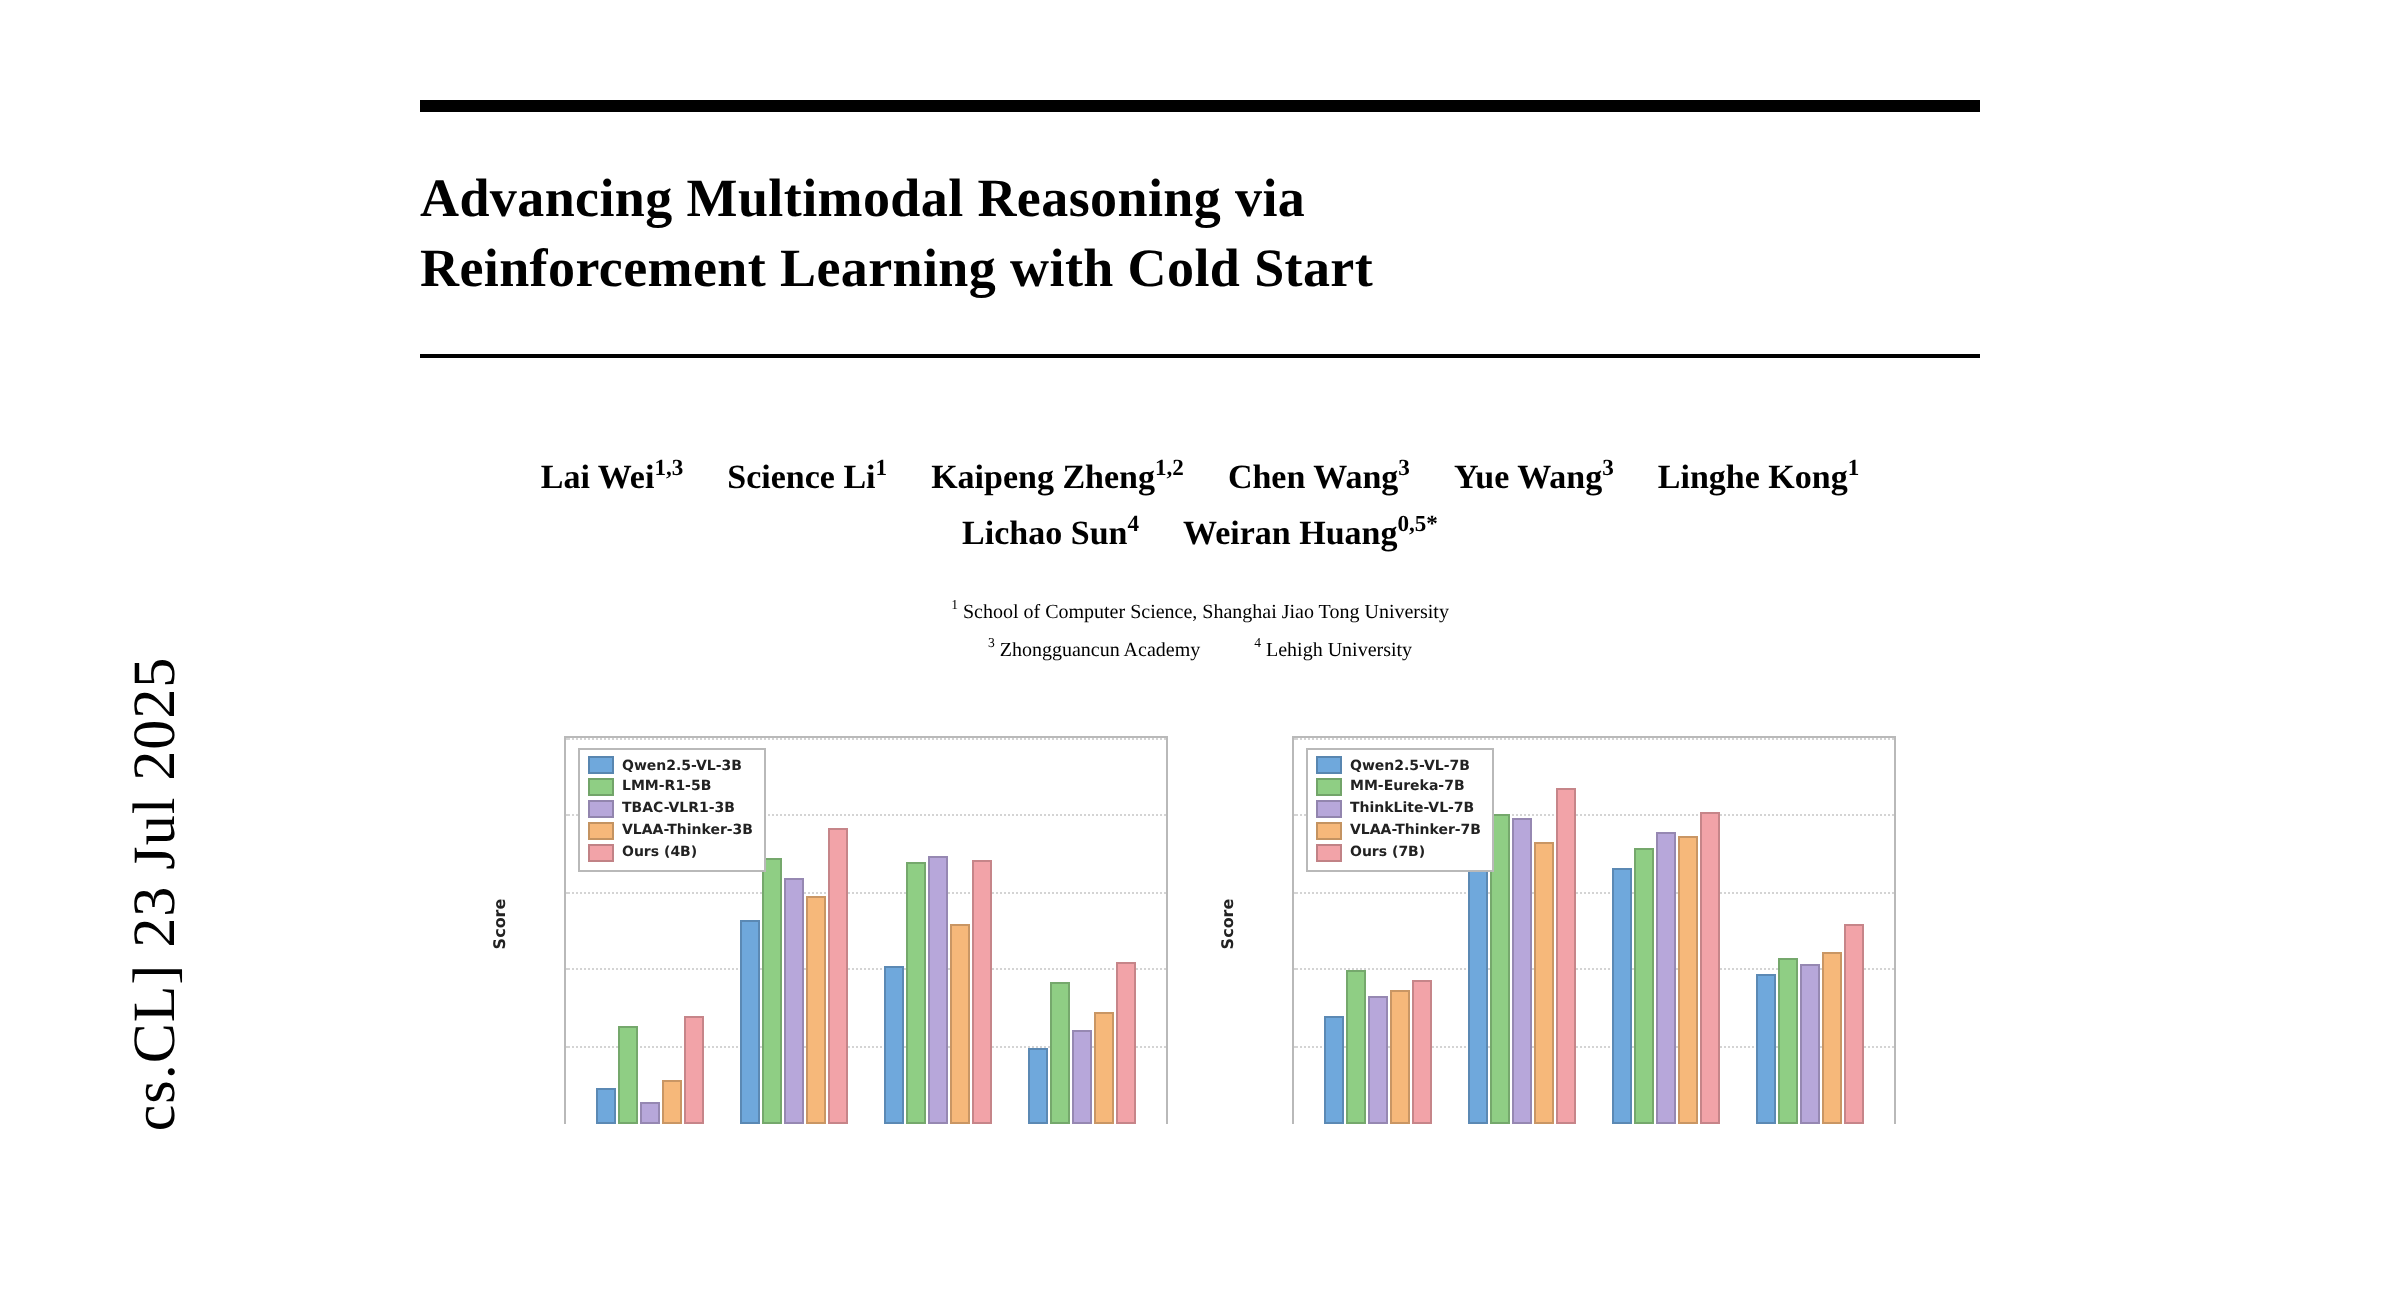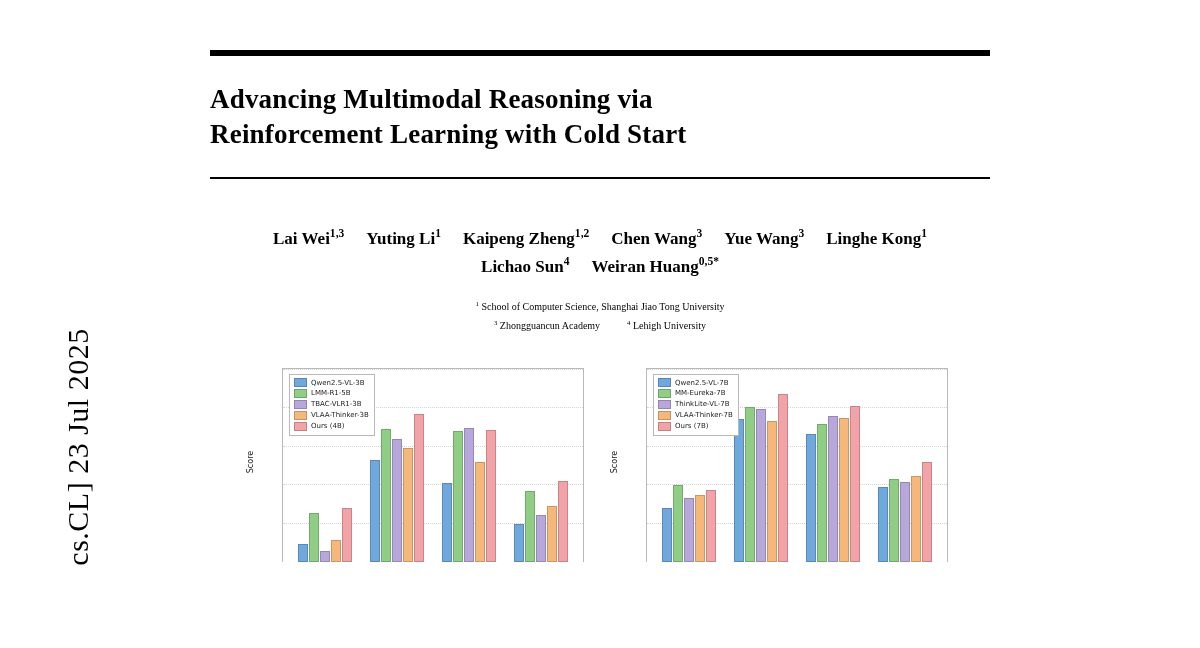--- a/index.html
+++ b/index.html
@@ -94,20 +94,21 @@
     display: inline-block;
     width: 22px;
   }
 
   
   .figures {
     margin-top: 26px;
     display: flex;
     justify-content: center;
     gap: 24px;
+    font-weight: bold;
   }
   .chart {
     width: 340px;
     height: 200px;
     position: relative;
     background: #fff;
     box-sizing: border-box;
   }
   .plot-frame {
     position: absolute;
@@ -195,21 +196,21 @@
 
   <div class="title">
     <div>Advancing Multimodal Reasoning via</div>
     <div>Reinforcement Learning with Cold Start</div>
   </div>
 
   <div class="rule-bottom"></div>
 
   <div class="authors">
     <div>
-      <span class="au"><span>Lai Wei</span><sup>1,3</sup></span><span class="au"><span>Yuting Li</span><sup>1</sup></span><span class="au"><span>Kaipeng Zheng</span><sup>1,2</sup></span><span class="au"><span>Chen Wang</span><sup>3</sup></span><span class="au"><span>Yue Wang</span><sup>3</sup></span><span class="au"><span>Linghe Kong</span><sup>1</sup></span>
+      <span class="au"><span>Lai Wei</span><sup>1,3</sup></span><span class="au"><span>Science Li</span><sup>1</sup></span><span class="au"><span>Kaipeng Zheng</span><sup>1,2</sup></span><span class="au"><span>Chen Wang</span><sup>3</sup></span><span class="au"><span>Yue Wang</span><sup>3</sup></span><span class="au"><span>Linghe Kong</span><sup>1</sup></span>
     </div>
     <div>
       <span class="au"><span>Lichao Sun</span><sup>4</sup></span><span class="au"><span>Weiran Huang</span><sup>0,5*</sup></span>
     </div>
   </div>
 
   <div class="affils">
     <div class="affil-row">
       <sup>1</sup>
       <span>School of Computer Science, Shanghai Jiao Tong University</span>

